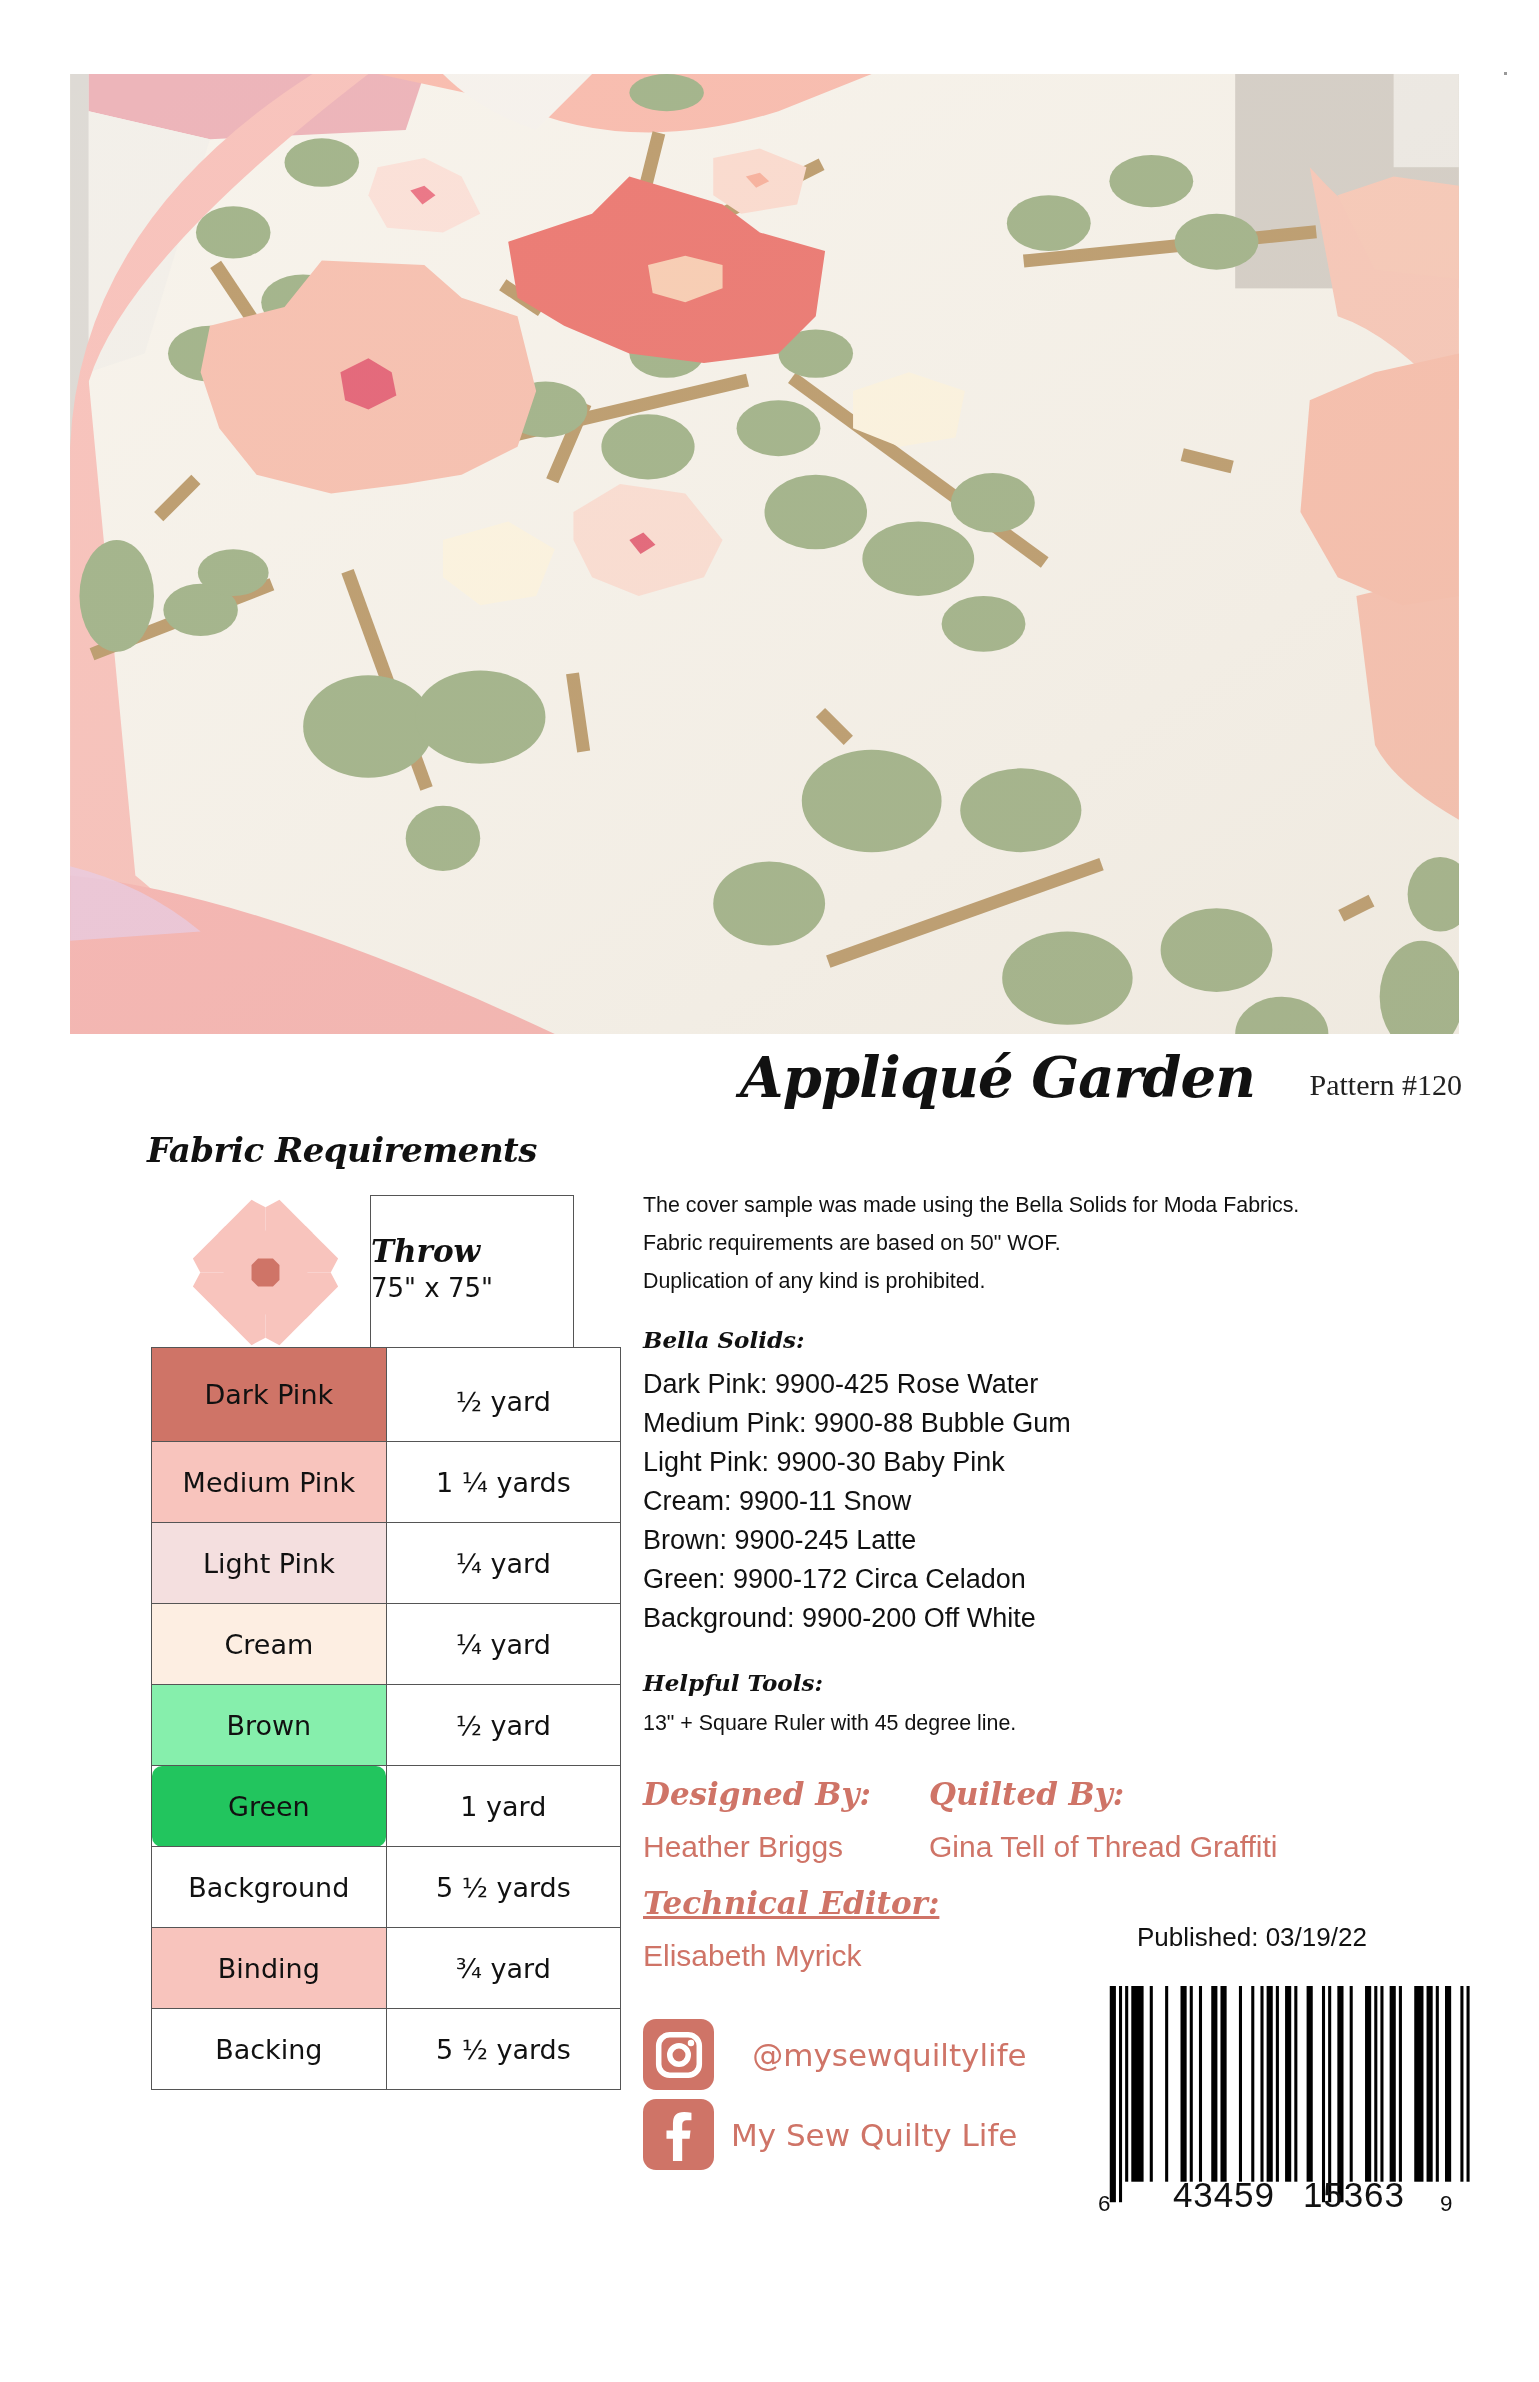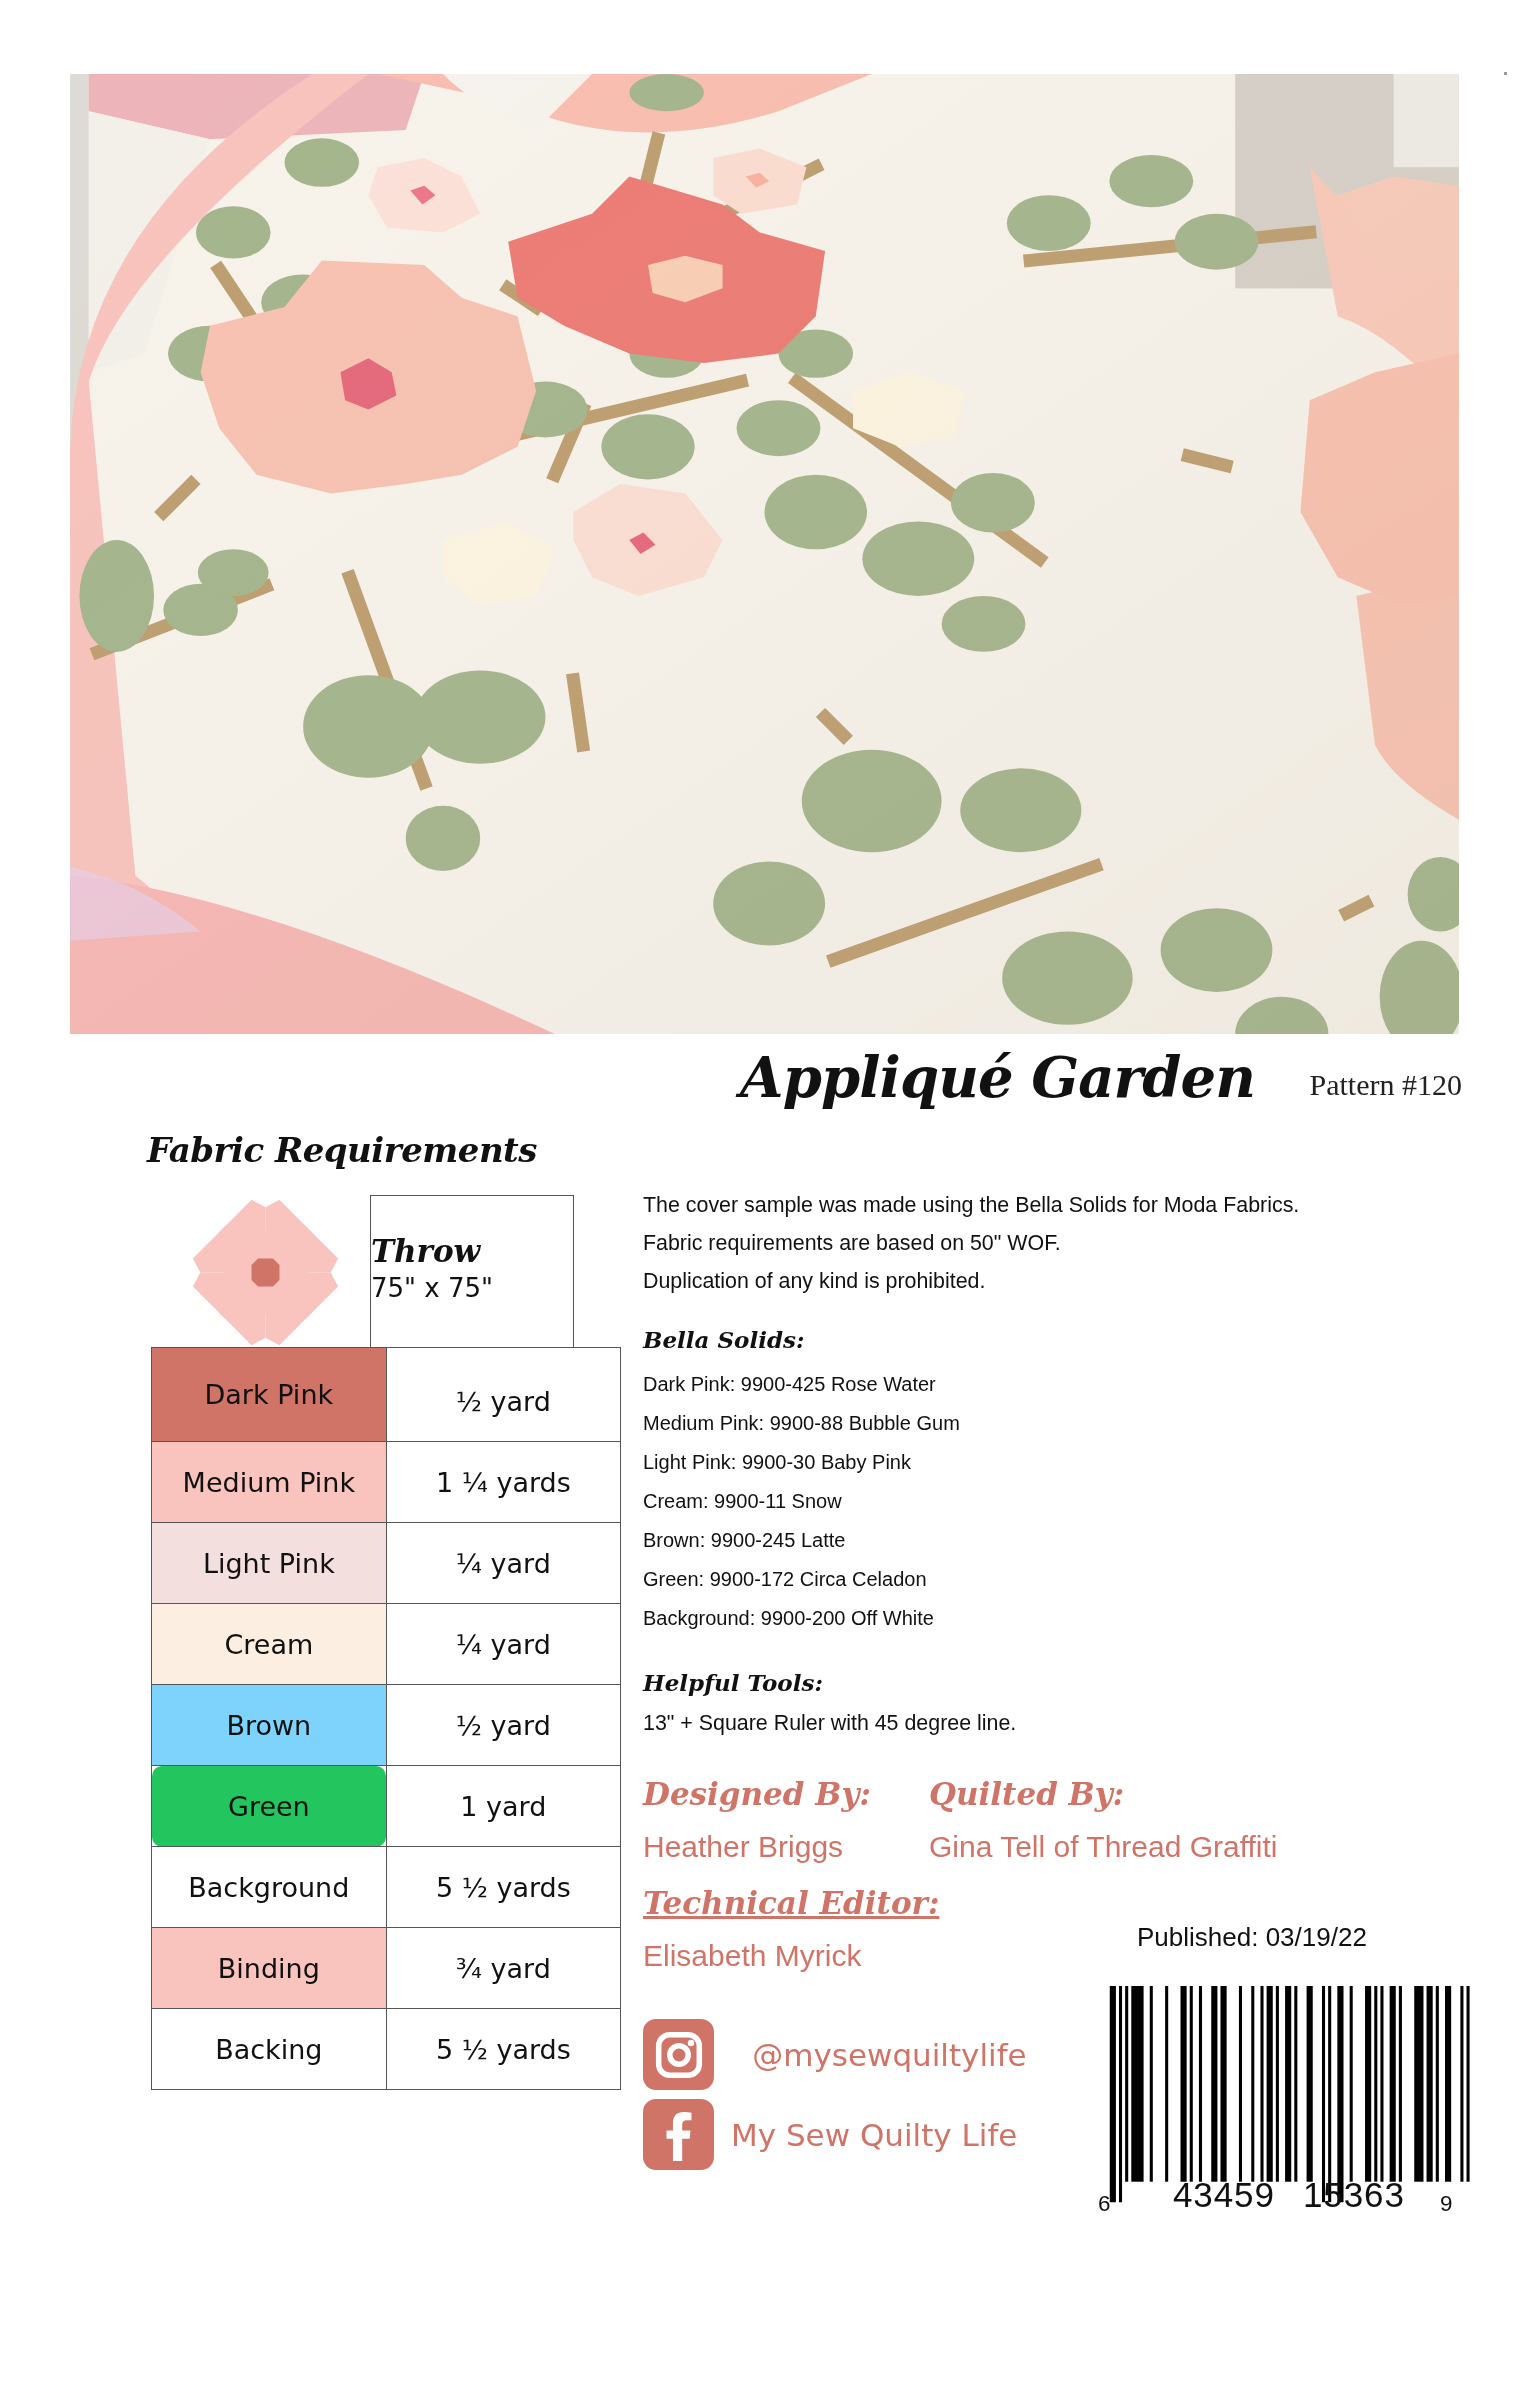--- a/index.html
+++ b/index.html
@@ -27,21 +27,21 @@
   .fabric-table td { height:80px; border:1.4px solid #555; text-align:center; font-family:"DejaVu Sans", sans-serif; font-size:27px; color:#111; padding:0; }
   .fabric-table td.swatch { width:234px; }
   .fabric-table td.qty { width:234px; background:#fff; }
 
   
   .info { position:absolute; left:643px; top:1186px; width:746px; }
   .info p { margin:0; font-family:"Liberation Sans", sans-serif; font-size:21.4px; line-height:38px; color:#111; }
   .script-h { font-family:"DejaVu Serif", serif; font-style:italic; font-weight:bold; color:#111; }
   .bella-h { position:absolute; left:643px; top:1326px; font-size:23px; }
   .bella-list { position:absolute; left:643px; top:1365px; }
-  .bella-list div { font-family:"Liberation Sans", sans-serif; font-size:20px; line-height:39px; color:#111; }
+  .bella-list div { font-family:"Liberation Sans", sans-serif; font-size:27px; line-height:39px; color:#111; }
   .tools-h { position:absolute; left:643px; top:1669px; font-size:23px; }
   .tools-text { position:absolute; left:643px; top:1711px; font-family:"Liberation Sans", sans-serif; font-size:21.4px; color:#111; }
 
   .credit-h { position:absolute; font-family:"DejaVu Serif", serif; font-style:italic; font-weight:bold; font-size:31px; color:#cf7467; }
   .credit-v { position:absolute; font-family:"Liberation Sans", sans-serif; font-size:30px; color:#cf7467; }
 
   .social { position:absolute; left:643px; display:flex; align-items:center; }
   .social .ico { width:71px; height:71px; border-radius:13px; background:#cf7467; display:flex; align-items:center; justify-content:center; }
   .social .handle { margin-left:9.3px; font-family:"DejaVu Sans", sans-serif; font-size:31px; color:#cf7467; }
 
@@ -196,21 +196,21 @@
       </tr>
       <tr>
         <td class="swatch" style="background: rgb(244, 223, 223);">Light Pink</td>
         <td class="qty">¼ yard</td>
       </tr>
       <tr>
         <td class="swatch" style="background: rgb(253, 238, 226);">Cream</td>
         <td class="qty">¼ yard</td>
       </tr>
       <tr>
-        <td class="swatch" style="background: #7dd3fc;">Brown</td>
+        <td class="swatch" style="background: #86efac;">Brown</td>
         <td class="qty">½ yard</td>
       </tr>
       <tr>
         <td class="swatch" style="background: #22c55e; border-radius: 10px;">Green</td>
         <td class="qty">1 yard</td>
       </tr>
       <tr>
         <td class="swatch" style="background: rgb(255, 255, 255);">Background</td>
         <td class="qty">5 ½ yards</td>
       </tr>

